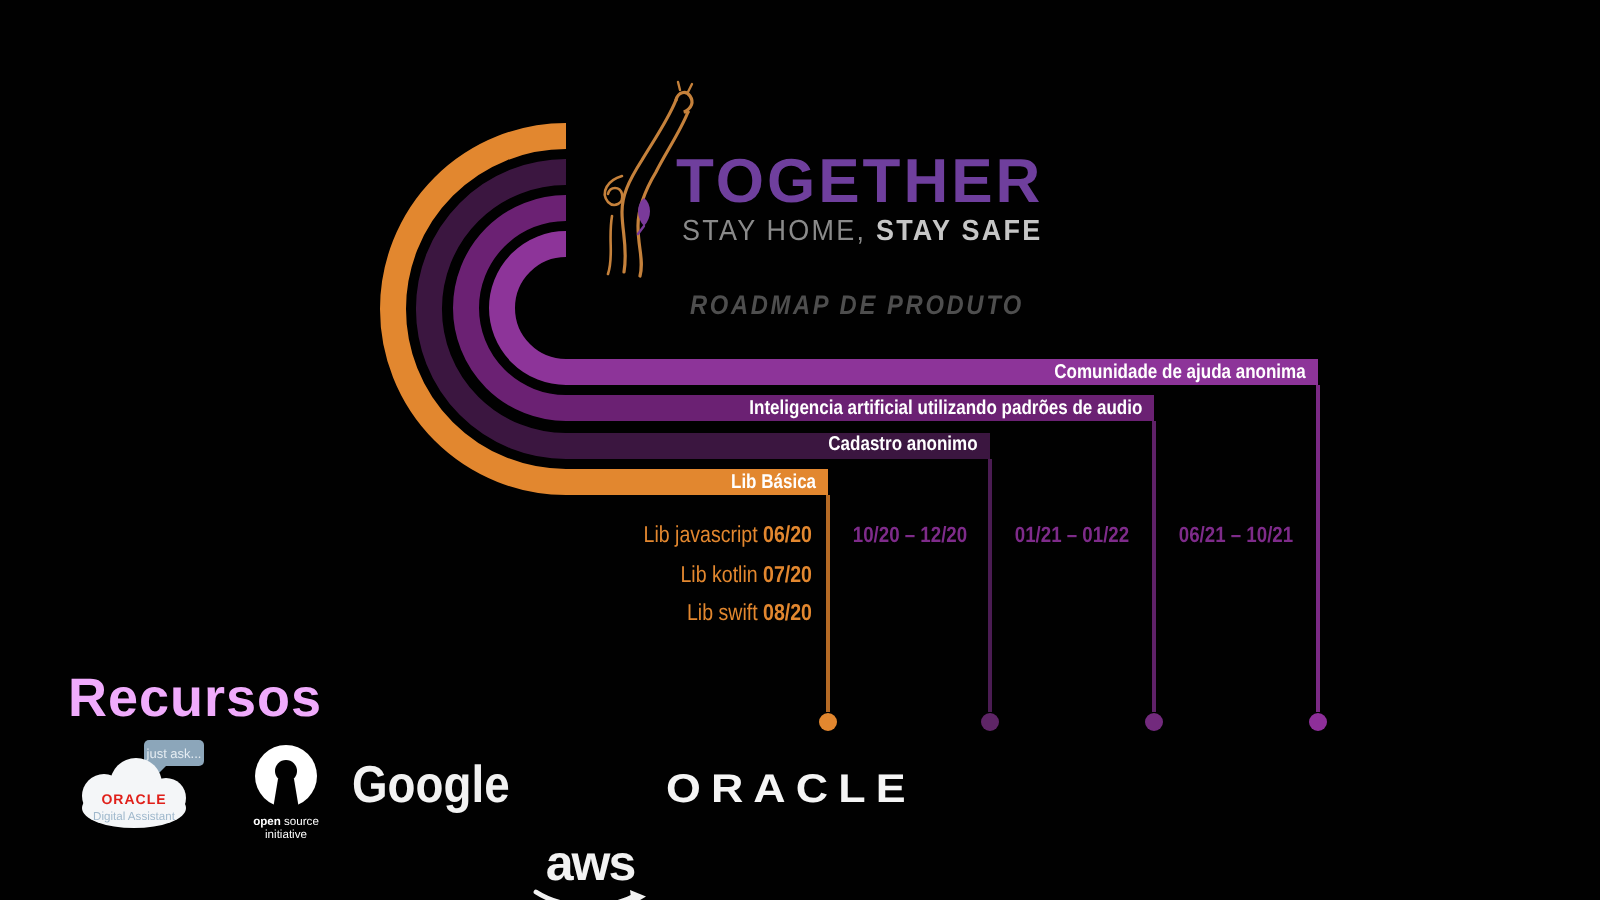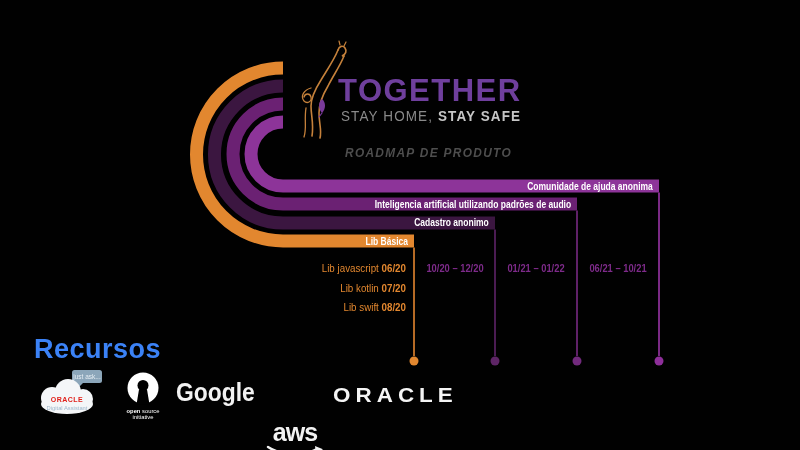--- a/index.html
+++ b/index.html
@@ -37,21 +37,21 @@
   }
   .release b{font-weight:bold;}
   
   .period{
     width:120px;height:14px;line-height:14px;text-align:center;
     font-size:11px;font-weight:bold;color:#7E2B8A;white-space:nowrap;
     transform:scaleX(0.85);transform-origin:50% 50%;
   }
   
   #resources-title{
-    left:34px;top:334px;font-size:27px;font-weight:bold;color:#3b82f6;
+    left:34px;top:334px;font-size:27px;font-weight:bold;color:#f0abfc;
     letter-spacing:0.5px;
   }
   #google-logo{
     left:176px;top:377px;font-size:26px;font-weight:bold;color:#F2F2F2;
     transform:scaleX(0.88);transform-origin:0 50%;white-space:nowrap;
   }
   #aws-logo{left:265px;top:378px;width:60px;text-align:center;}
   #aws-word{
     font-size:25px;font-weight:bold;color:#F2F2F2;line-height:21px;
     letter-spacing:-1px;

